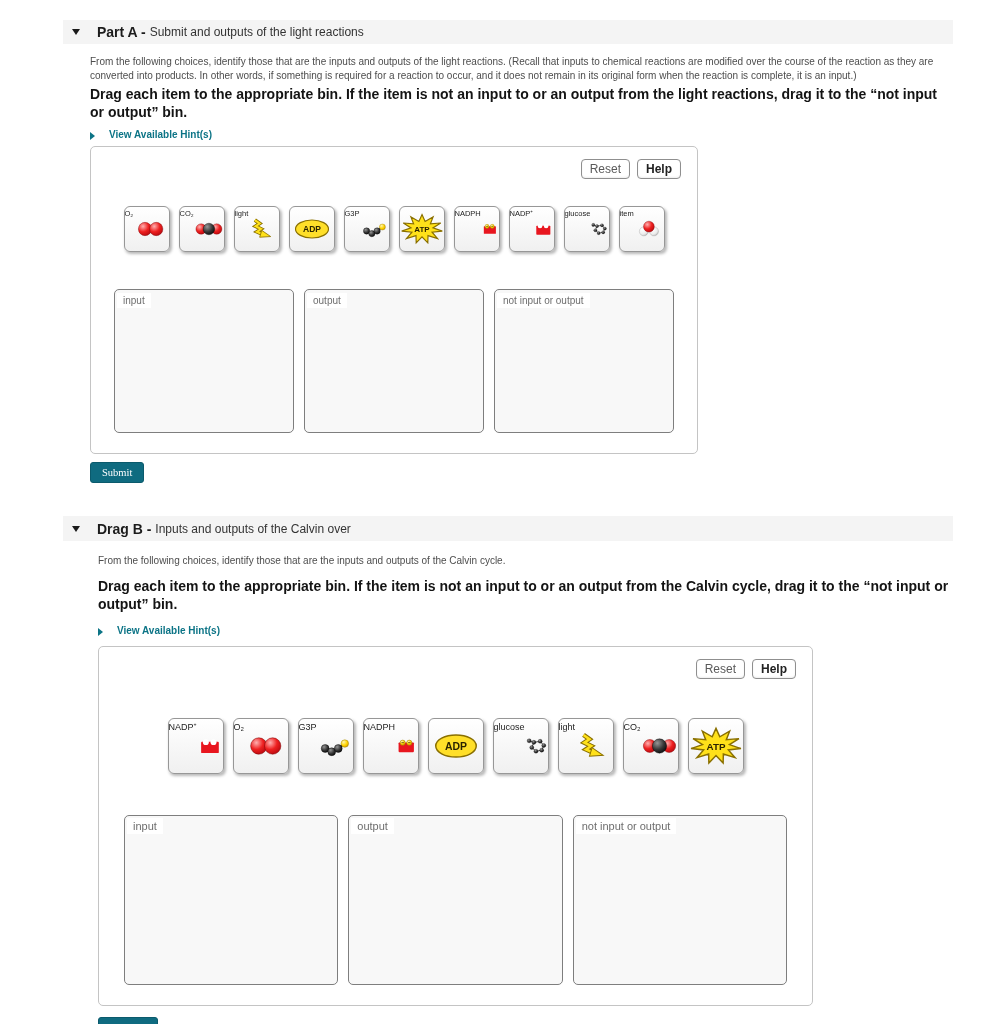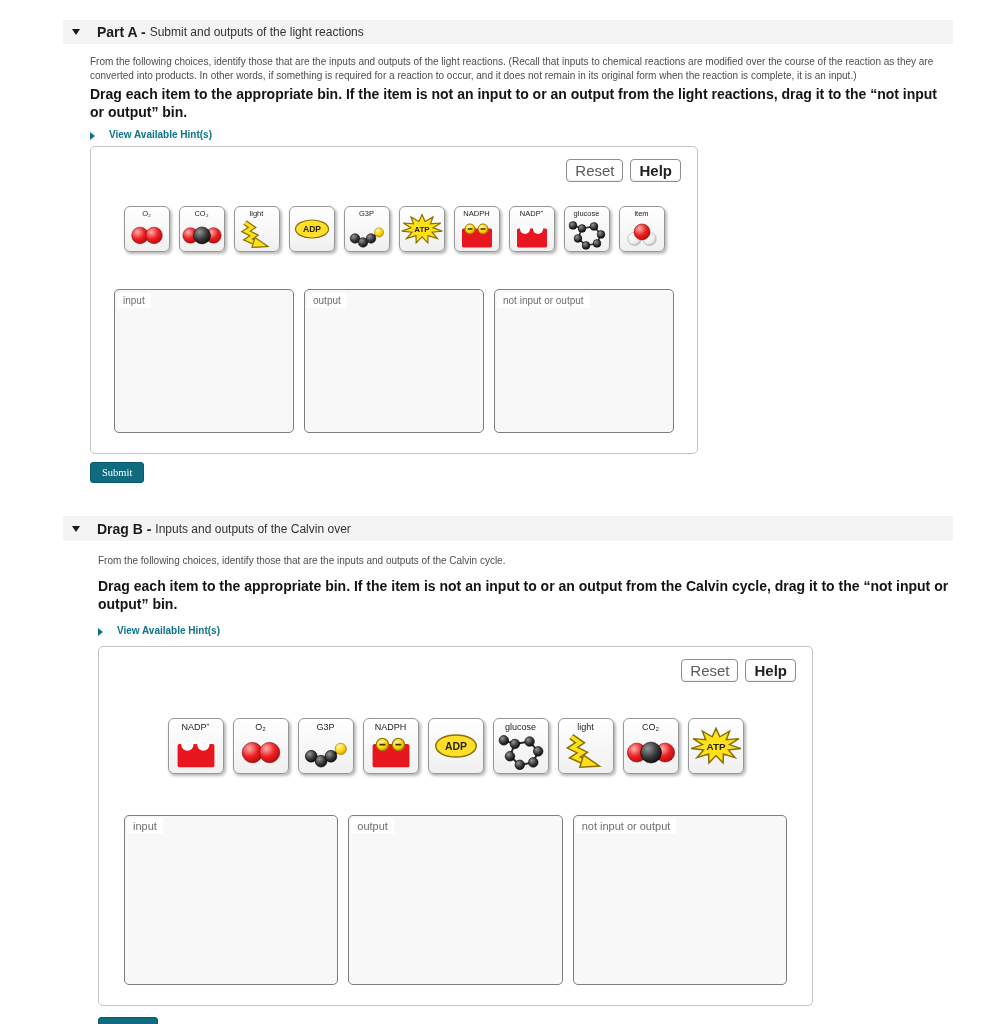--- a/index.html
+++ b/index.html
@@ -20,27 +20,27 @@
   .instruction{font-size:14px;font-weight:bold;color:#141414;line-height:1.3;margin-bottom:5px}
   .part-body.b .instruction{margin-bottom:9px}
   .hint{display:inline-flex;align-items:flex-end;gap:14px;color:#0c7486;font-weight:bold;font-size:10px;margin-bottom:6px;cursor:pointer}
   .part-body.b .hint{margin-bottom:10px}
   .hint-arrow{width:0;height:0;border-top:4px solid transparent;border-bottom:4px solid transparent;border-left:5px solid #0c7486}
   
   .activity{border:1px solid #c4c4c4;border-radius:5px;background:#fff;position:relative}
   .activity.a{width:608px;height:308px}
   .activity.b{width:715px;height:360px}
   .toolbar{position:absolute;top:12px;right:16px;display:flex;gap:7px}
-  .tool-btn{background:#fff;border:1px solid #8f8f8f;border-radius:4px;font-size:15px;padding:2px 8px;color:#5a5a5a;cursor:pointer;box-shadow:inset 0 -1px 2px rgba(0,0,0,.07);font-family:"Liberation Sans",sans-serif}
+  .tool-btn{background:#fff;border:1px solid #8f8f8f;border-radius:4px;font-size:12px;padding:2px 8px;color:#5a5a5a;cursor:pointer;box-shadow:inset 0 -1px 2px rgba(0,0,0,.07);font-family:"Liberation Sans",sans-serif}
   .tool-btn.help{font-weight:bold;color:#222}
   
   .tiles-row{display:flex;justify-content:center;gap:9px}
   .activity.a .tiles-row{padding-top:59px}
   .activity.b .tiles-row{padding-top:71px}
-  .tile{background:linear-gradient(#ffffff,#f0f0f0);border:1.5px solid #979797;border-radius:6px;box-shadow:1.5px 2px 3px rgba(0,0,0,.28);display:flex;flex-direction:column;cursor:grab;overflow:hidden}
+  .tile{background:linear-gradient(#ffffff,#f0f0f0);border:1.5px solid #979797;border-radius:6px;box-shadow:1.5px 2px 3px rgba(0,0,0,.28);display:flex;flex-direction:row;cursor:grab;overflow:hidden}
   .activity.a .tile{width:46px;height:46px}
   .activity.b .tile{width:56px;height:56px}
   .tile-label{text-align:center;font-size:7.5px;color:#1c1c1c;padding-top:2.5px;line-height:1.15;white-space:nowrap}
   .activity.b .tile-label{font-size:9px}
   .tile svg{width:100%;flex:1;display:block}
   
   .bins-row{display:flex;gap:10px}
   .activity.a .bins-row{margin-top:37px;padding:0 23px}
   .activity.b .bins-row{margin-top:41px;padding:0 25px}
   .bin{flex:1;background:#f8f8f8;border:1.5px solid #7e7e7e;border-radius:5px}

